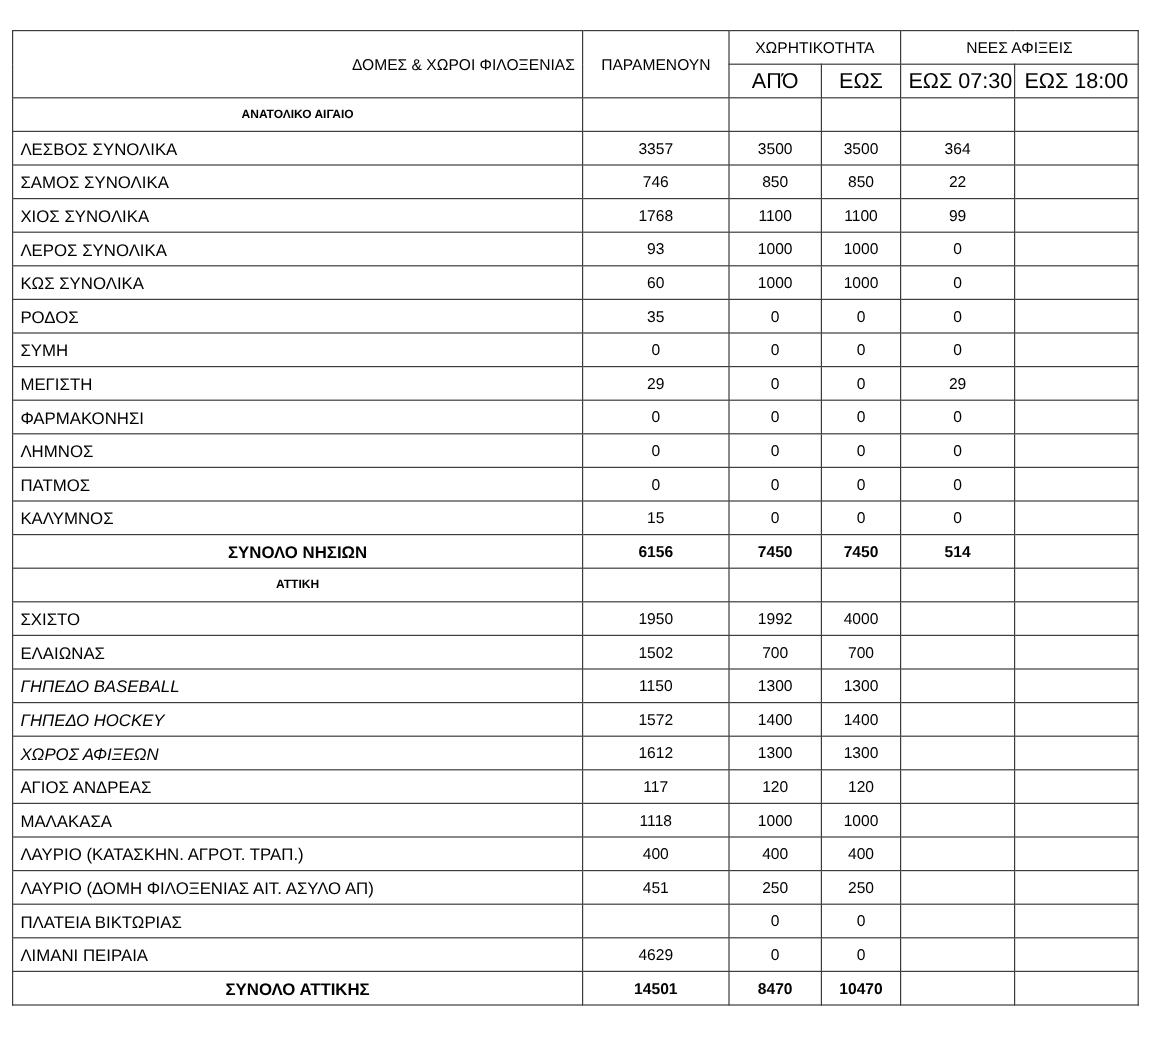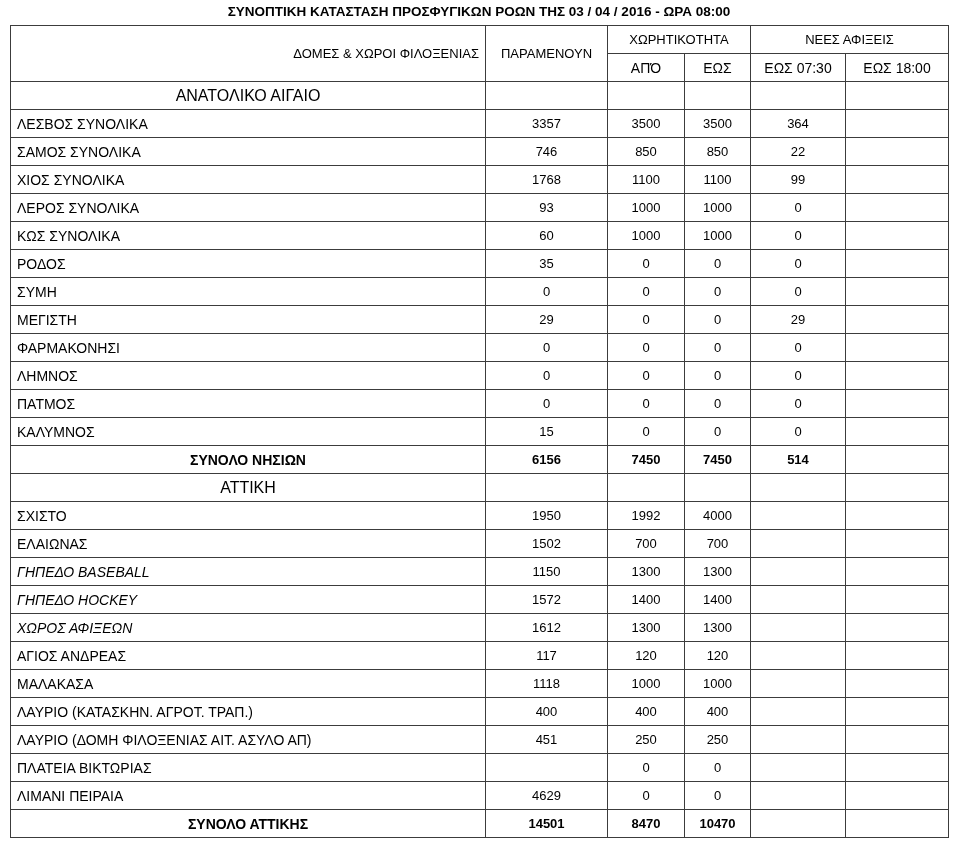--- a/index.html
+++ b/index.html
@@ -54,59 +54,58 @@
   }
   
   .hdr {
     text-align: center;
     font-weight: bold;
     font-size: 13px;
   }
   .hdr-sub {
     text-align: center;
     font-weight: bold;
-    font-size: 14px;
+    font-size: 18px;
   }
   th.h-name { height: 66px; text-align: right; }
   th.h-stay { height: 66px; }
   th.h-group { height: 30px; }
   th.h-leaf  { height: 36px; }
 
   
   td.c-name {
     text-align: left;
     font-size: 14px;
   }
   td.c-name.italic { font-style: italic; margin-left: 34px; }
   td.c-num {
     text-align: center;
     font-size: 13px;
   }
   tr.section td {
     text-align: center;
-    font-weight: normal;
-    font-size: 16px;
+    font-weight: bold;
+    font-size: 10px;
   }
   tr.section td.c-name { text-align: center; }
   tr.total td { font-weight: bold; }
   tr.total td.c-name { text-align: center; }
 
   col.w-name { width: 475px; }
   col.w-stay { width: 122px; }
   col.w-from { width: 77px; }
   col.w-to   { width: 66px; }
   col.w-a1   { width: 95px; }
   col.w-a2   { width: 103px; }
 </style>
 </head>
 <body>
 
 <div class="sheet">
 
-  <div class="doc-title">ΣΥΝΟΠΤΙΚΗ ΚΑΤΑΣΤΑΣΗ ΠΡΟΣΦΥΓΙΚΩΝ ΡΟΩΝ ΤΗΣ 03 / 04 / 2016 - ΩΡΑ 08:00</div>
 
   <table class="grid">
     <colgroup>
       <col class="w-name">
         <col class="w-stay">
         <col class="w-from">
       <col class="w-to">
         <col class="w-a1">
         <col class="w-a2">
     </colgroup>

